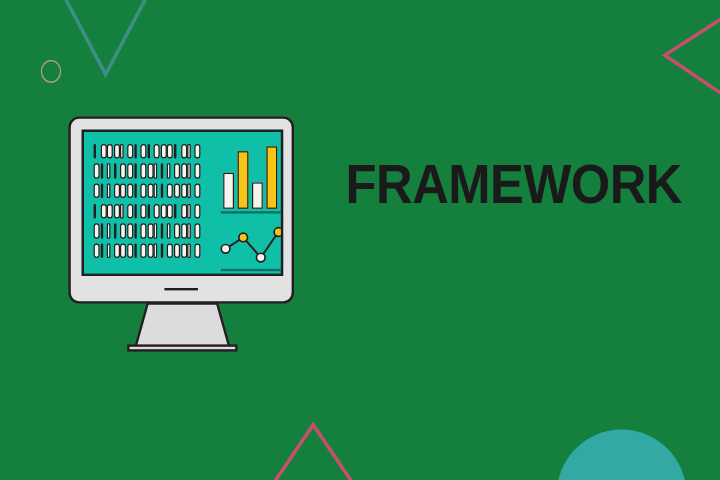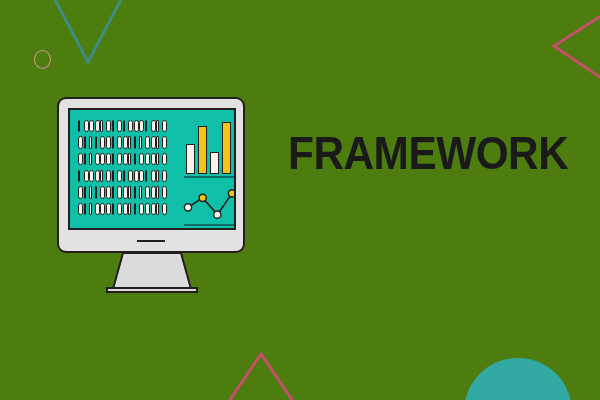--- a/index.html
+++ b/index.html
@@ -5,21 +5,21 @@
   html, body {
     margin: 0;
     padding: 0;
     background: #ffffff;
   }
   #canvas {
     position: relative;
     width: 600px;
     height: 400px;
     overflow: hidden;
-    background: #4d7c0f;
+    background: #15803d;
     font-family: "Liberation Sans", sans-serif;
   }
 
   
   .deco { position: absolute; }
 
   
   #chevron-teal-topleft {
     left: 28px;
     top: -46px;

